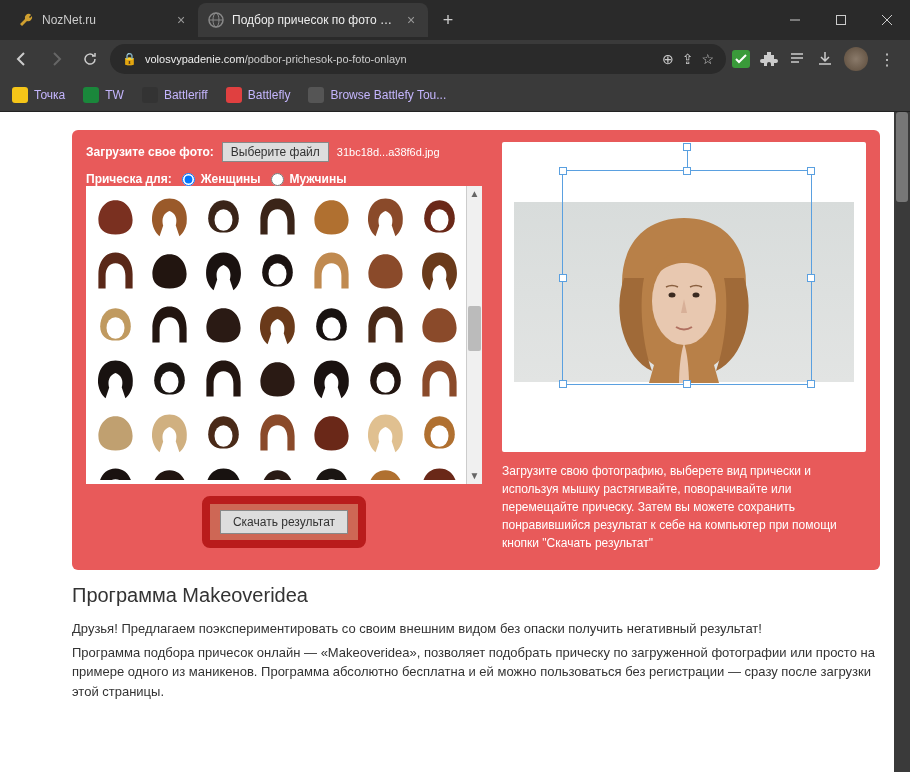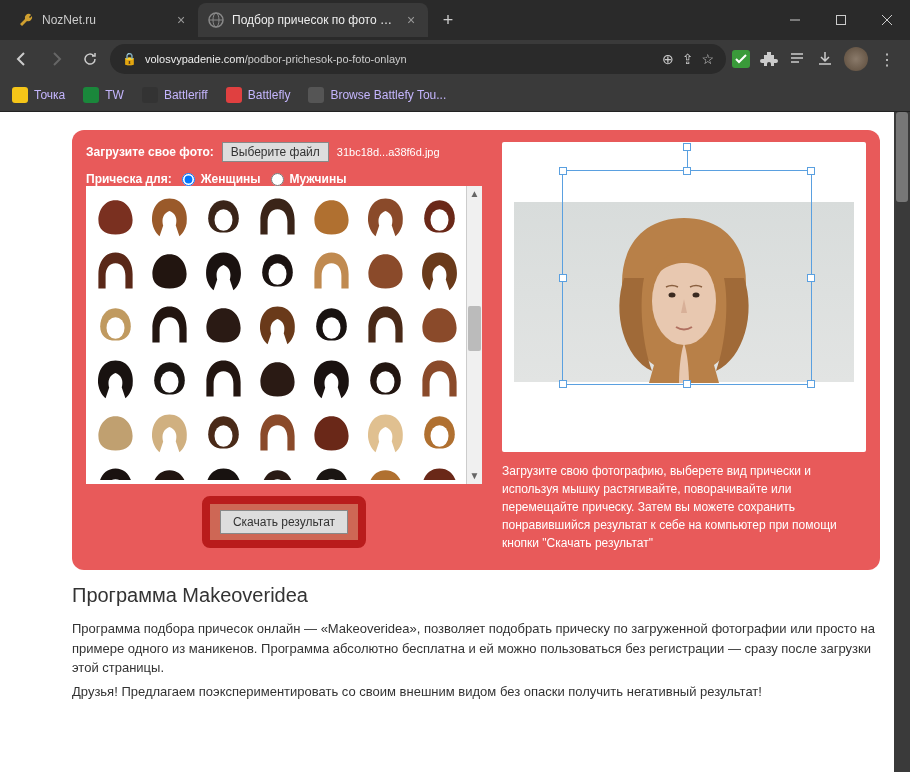--- a/index.html
+++ b/index.html
@@ -33,21 +33,21 @@
 
 
 .bookmarks { height: 34px; background: #3a3a3a; display: flex; align-items: center; padding: 0 12px; gap: 18px; border-bottom: 1px solid #222; }
 .bookmark { display: flex; align-items: center; gap: 6px; font-size: 12px; color: #c4b5fd; cursor: pointer; }
 .bk-icon { width: 16px; height: 16px; border-radius: 3px; }
 
 
 .page { background: #fff; height: calc(772px - 40px - 38px - 34px); overflow-y: auto; position: relative; }
 .page-inner { padding: 18px 30px 0 72px; }
 
-.widget { background: #e85a5a; border-radius: 12px; padding: 12px 14px 18px; display: flex; gap: 20px; color: #fff; }
+.widget { background: #e85a5a; border-radius: 6px; padding: 12px 14px 18px; display: flex; gap: 20px; color: #fff; }
 .left-col { flex: 1; }
 .right-col { width: 364px; }
 
 .upload-row { display: flex; align-items: center; gap: 8px; font-size: 12px; font-weight: bold; margin-bottom: 10px; }
 .file-btn { background: #ddd; color: #333; border: 1px solid #888; padding: 2px 8px; font-size: 12px; cursor: pointer; }
 .filename { font-weight: normal; font-size: 11px; }
 
 .gender-row { display: flex; align-items: center; gap: 6px; font-size: 12px; font-weight: bold; }
 .gender-row input { margin-left: 4px; }
 
@@ -482,16 +482,16 @@
             <div class="handle" style="right:-4px;bottom:-4px"></div>
           </div>
         </div>
         <div class="instructions">Загрузите свою фотографию, выберете вид прически и используя мышку растягивайте, поворачивайте или перемещайте прическу. Затем вы можете сохранить понравившийся результат к себе на компьютер при помощи кнопки "Скачать результат"</div>
       </div>
     </div>
   </div>
 
   <div class="article">
     <h2>Программа Makeoveridea</h2>
+    <p>Друзья! Предлагаем поэкспериментировать со своим внешним видом без опаски получить негативный результат!</p>
     <p>Программа подбора причесок онлайн — «Makeoveridea», позволяет подобрать прическу по загруженной фотографии или просто на примере одного из маникенов. Программа абсолютно бесплатна и ей можно пользоваться без регистрации — сразу после загрузки этой страницы.</p>
-    <p>Друзья! Предлагаем поэкспериментировать со своим внешним видом без опаски получить негативный результат!</p>
   </div>
 </div>
 
 </body></html>

